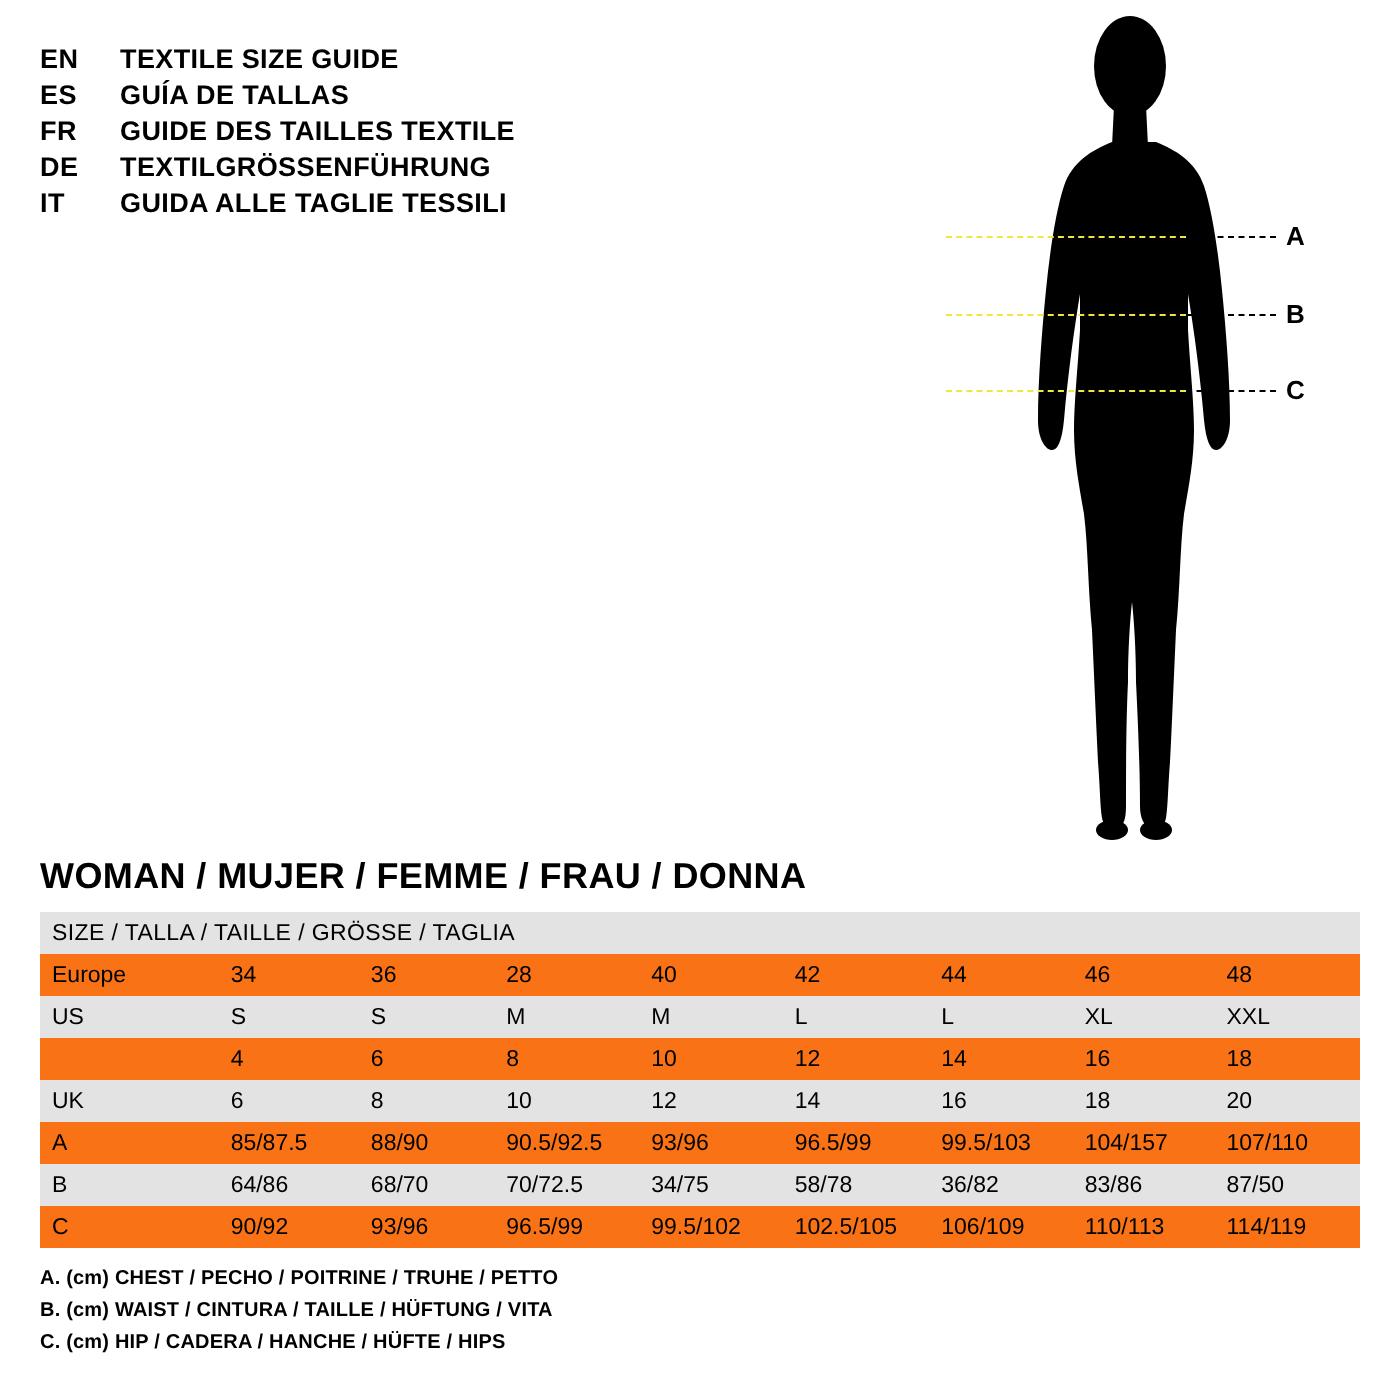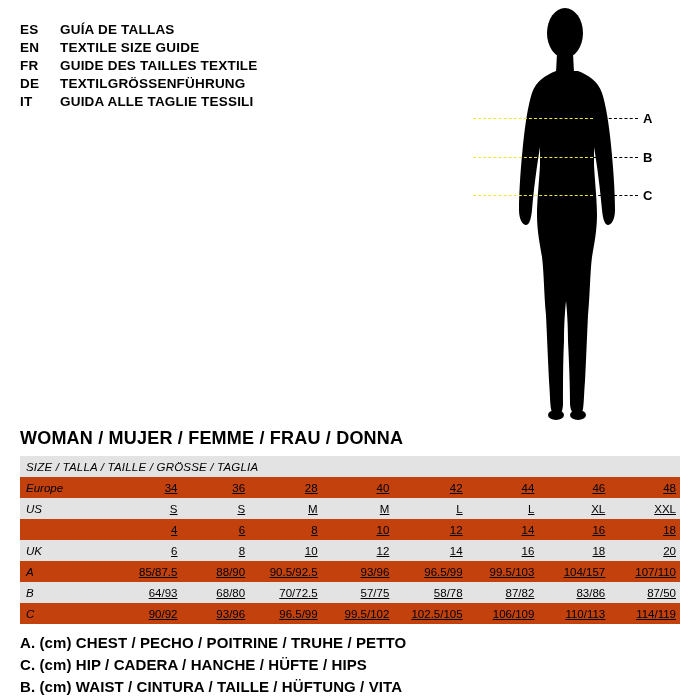--- a/index.html
+++ b/index.html
@@ -97,62 +97,60 @@
   }
   .size-table td {
     padding: 3px 4px;
     height: 15px;
     line-height: 14px;
   }
   .size-table tr.shade td {
     background: #e3e3e3;
   }
   .size-table tr.white td {
-    background: #c2410c;
+    background: #f97316;
   }
   .size-table td.label {
     width: 96px;
     text-align: left;
     padding-left: 6px;
-    font-style: italic;
   }
   .size-table td.val {
-    text-align: right;
+    text-align: left;
     width: 70px;
-    text-decoration: underline;
   }
   .header-row td {
     font-weight: normal;
     letter-spacing: 0.2px;
   }
 
   
   .footnotes {
     position: absolute;
     left: 20px;
     top: 634px;
-    font-size: 15px;
+    font-size: 10px;
     font-weight: bold;
   }
   .footnotes div {
     margin-bottom: 5px;
     letter-spacing: 0.1px;
   }
 </style>
 </head>
 <body>
 
 <div class="lang-block">
   <div class="lang-row">
+    <div class="lang-code">EN</div>
+    <div class="lang-title">TEXTILE SIZE GUIDE</div>
+  </div>
+  <div class="lang-row">
     <div class="lang-code">ES</div>
     <div class="lang-title">GUÍA DE TALLAS</div>
-  </div>
-  <div class="lang-row">
-    <div class="lang-code">EN</div>
-    <div class="lang-title">TEXTILE SIZE GUIDE</div>
   </div>
   <div class="lang-row">
     <div class="lang-code">FR</div>
     <div class="lang-title">GUIDE DES TAILLES TEXTILE</div>
   </div>
   <div class="lang-row">
     <div class="lang-code">DE</div>
     <div class="lang-title">TEXTILGRÖSSENFÜHRUNG</div>
   </div>
   <div class="lang-row">
@@ -286,41 +284,41 @@
       <td class="val">90.5/92.5</td>
       <td class="val">93/96</td>
       <td class="val">96.5/99</td>
       <td class="val">99.5/103</td>
       <td class="val">104/157</td>
       <td class="val">107/110</td>
     </tr>
 
     <tr class="shade">
       <td class="label">B</td>
-      <td class="val">64/93</td>
-      <td class="val">68/80</td>
+      <td class="val">64/86</td>
+      <td class="val">68/70</td>
       <td class="val">70/72.5</td>
-      <td class="val">57/75</td>
+      <td class="val">34/75</td>
       <td class="val">58/78</td>
-      <td class="val">87/82</td>
+      <td class="val">36/82</td>
       <td class="val">83/86</td>
       <td class="val">87/50</td>
     </tr>
 
     <tr class="white">
       <td class="label">C</td>
       <td class="val">90/92</td>
       <td class="val">93/96</td>
       <td class="val">96.5/99</td>
       <td class="val">99.5/102</td>
       <td class="val">102.5/105</td>
       <td class="val">106/109</td>
       <td class="val">110/113</td>
       <td class="val">114/119</td>
     </tr>
   </tbody>
 </table>
 
 <div class="footnotes">
   <div>A. (cm) CHEST / PECHO / POITRINE / TRUHE / PETTO</div>
+  <div>B. (cm) WAIST / CINTURA / TAILLE / HÜFTUNG / VITA</div>
   <div>C. (cm) HIP / CADERA / HANCHE / HÜFTE / HIPS</div>
-  <div>B. (cm) WAIST / CINTURA / TAILLE / HÜFTUNG / VITA</div>
 </div>
 
 </body></html>

